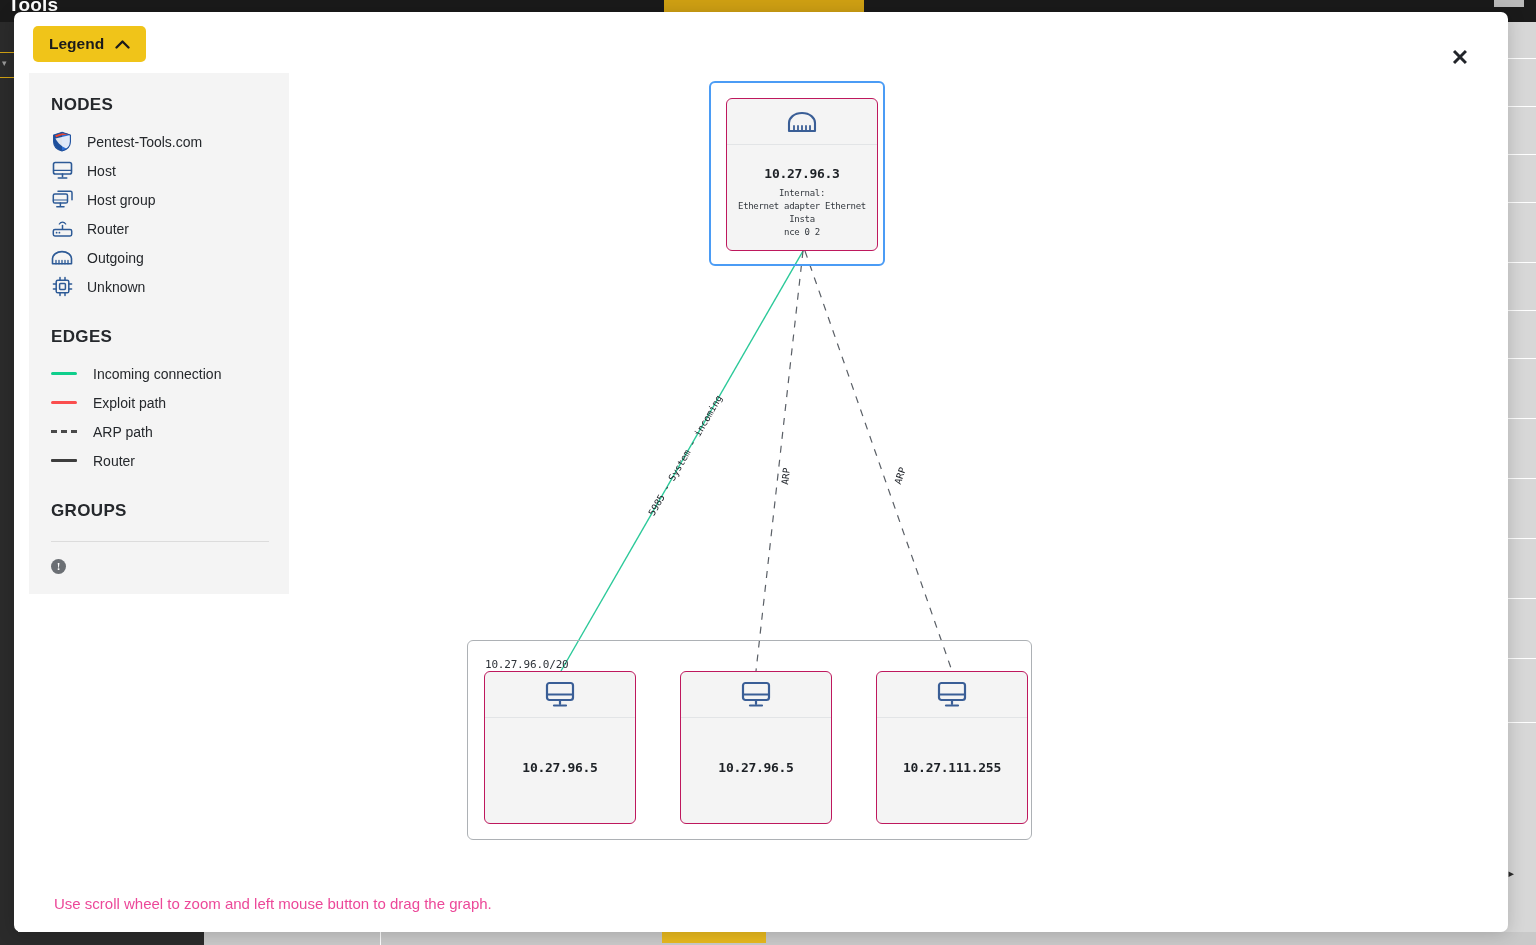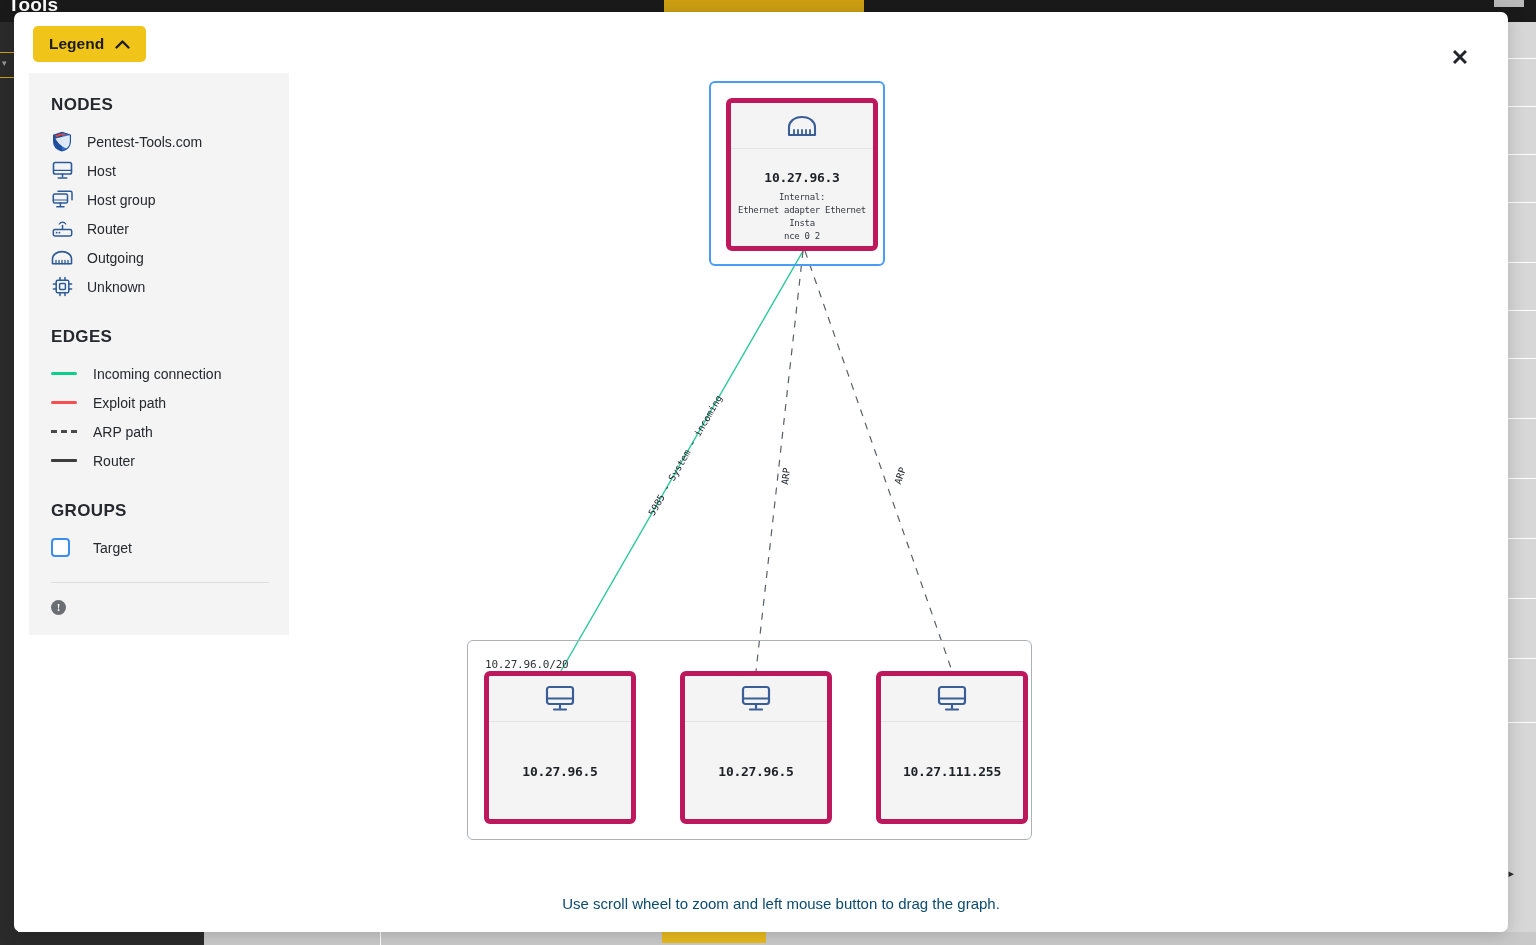--- a/index.html
+++ b/index.html
@@ -171,21 +171,21 @@
     border: 1px solid #adb1b5;
   }
   #network-label {
     position: absolute; left: 471px; top: 646px;
     font-family: "DejaVu Sans Mono", monospace;
     font-size: 11px; color: #2d3238; letter-spacing: -.2px;
   }
 
   .node-card {
     position: absolute; box-sizing: border-box;
-    background: #f4f4f4; border: 5px solid #be185d;
+    background: #f4f4f4; border: 1px solid #be185d;
     border-radius: 6px; overflow: hidden;
   }
   .node-ico-area {
     height: 45px; display: flex; align-items: center; justify-content: center;
     border-bottom: 1px solid #e2e4e6;
   }
   .node-body {
     display: flex; flex-direction: column; align-items: center;
     justify-content: flex-start; padding-top: 16px;
   }
@@ -210,21 +210,21 @@
 
   .edge-label {
     position: absolute;
     font-family: "DejaVu Sans Mono", monospace;
     font-size: 9.5px; color: #20242a;
     white-space: nowrap; transform-origin: 0 0;
   }
 
   #graph-hint {
     position: absolute; left: 0; right: 0; top: 883px;
-    text-align: center; font-size: 15px; color: #0c4a6e; padding-left: 40px;
+    text-align: left; font-size: 15px; color: #ec4899; padding-left: 40px;
   }
 </style>
 </head>
 <body>
 
 <div id="bg-app">
   <div id="bg-topbar">
     <div id="bg-topbar-title">Tools</div>
     <div id="bg-topbar-chip"></div>
     <div id="bg-topbar-chip2"></div>
@@ -452,26 +452,20 @@
     </div>
     <div class="legend-row">
       <span class="swatch-slot">
         <span class="line-router"></span>
       </span>
       <span class="lbl">Router</span>
     </div>
 
     <div class="legend-section-title spaced">GROUPS</div>
 
-    <div class="legend-row">
-      <span class="swatch-slot">
-        <span class="grp-box grp-target"></span>
-      </span>
-      <span class="lbl">Target</span>
-    </div>
 
     <div id="legend-divider"></div>
 
     <div id="legend-note">
       <span class="info-ic">!</span>
     </div>
   </div>
 
 </div>
 

